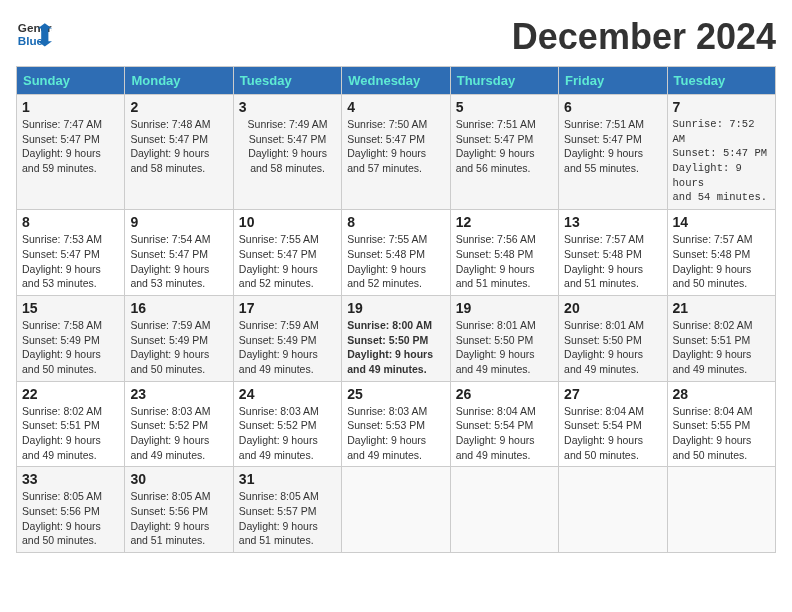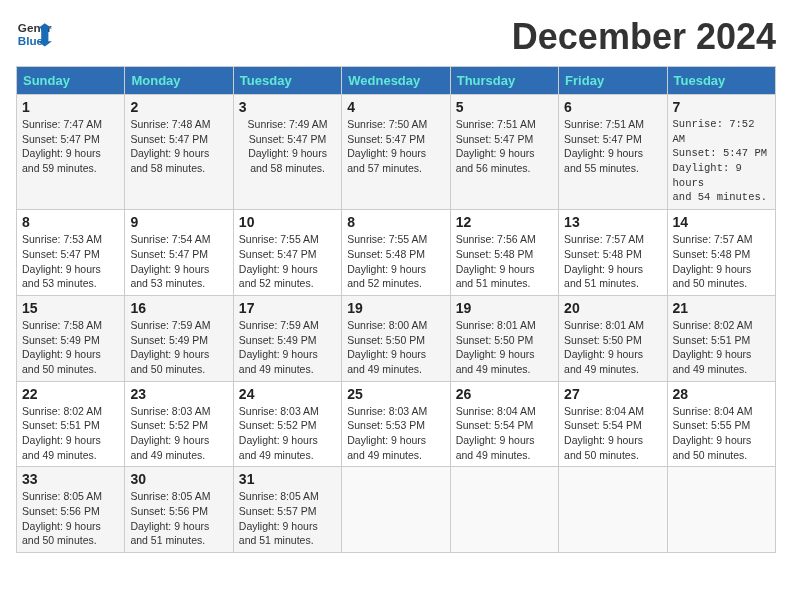--- a/index.html
+++ b/index.html
@@ -230,21 +230,21 @@
         </td>
         <td>
           <span class="day-number">17</span>
           <div class="day-info" style="white-space: pre-line;">Sunrise: 7:59 AM
 Sunset: 5:49 PM
 Daylight: 9 hours
 and 49 minutes.</div>
         </td>
         <td>
           <span class="day-number">19</span>
-          <div class="day-info" style="white-space: pre-line;">Sunrise: 8:00 AM
+          <div class="day-info" style="white-space: pre-line; font-weight: bold;">Sunrise: 8:00 AM
 Sunset: 5:50 PM
 Daylight: 9 hours
 and 49 minutes.</div>
         </td>
         <td>
           <span class="day-number">19</span>
           <div class="day-info" style="white-space: pre-line;">Sunrise: 8:01 AM
 Sunset: 5:50 PM
 Daylight: 9 hours
 and 49 minutes.</div>

